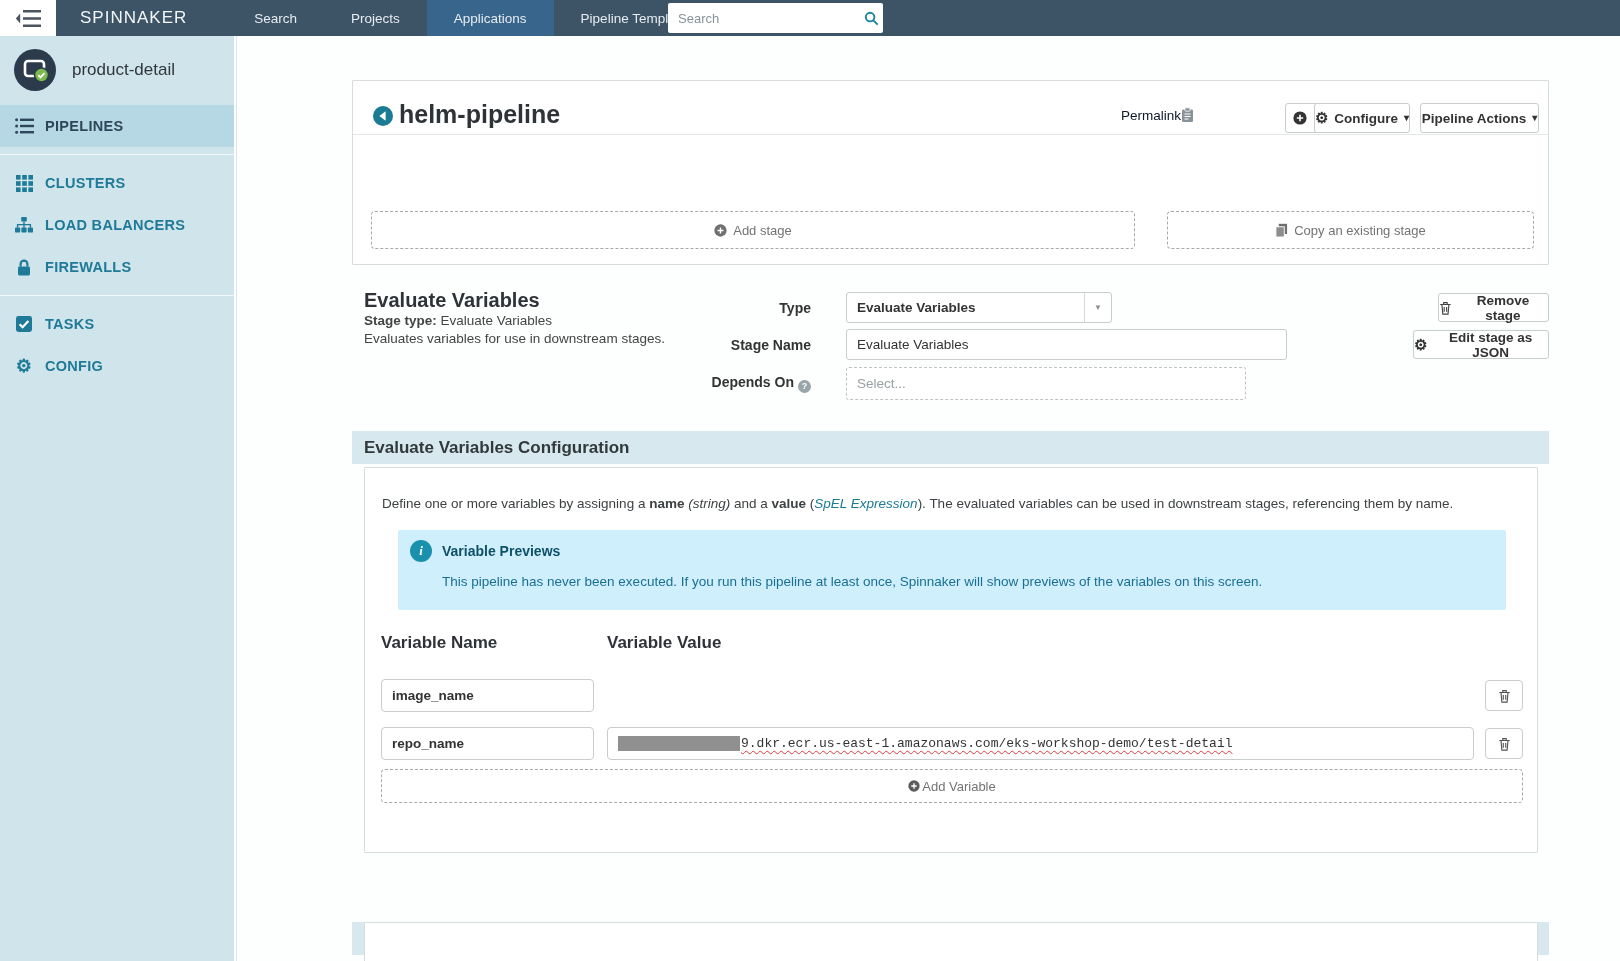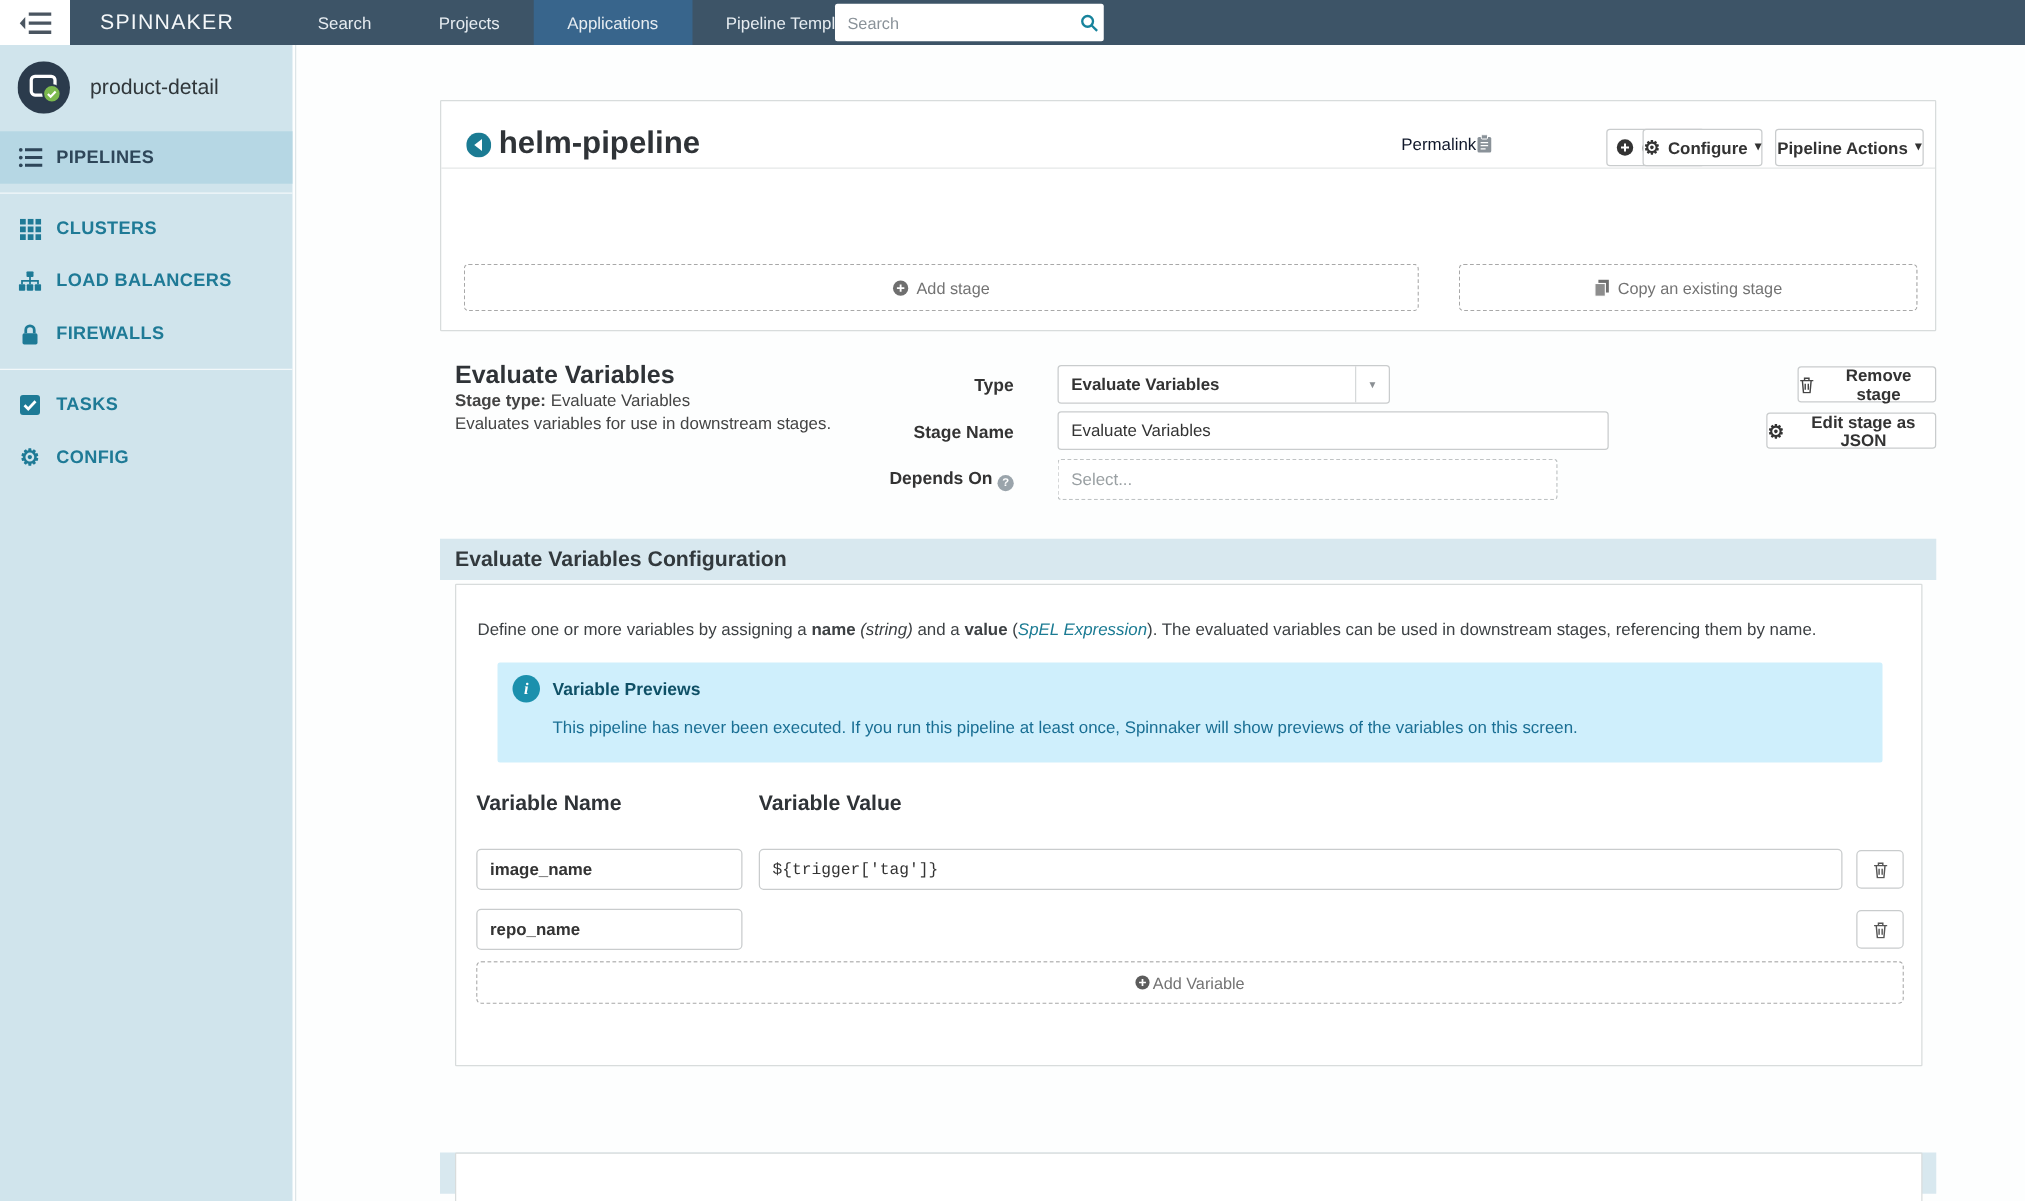--- a/index.html
+++ b/index.html
@@ -343,28 +343,31 @@
     <div class="info-box">
       <span class="info-ic">i</span>
       <div class="info-title">Variable Previews</div>
       <div class="info-body">This pipeline has never been executed. If you run this pipeline at least once, Spinnaker will show previews of the variables on this screen.</div>
     </div>
 
     <div class="col-head" id="col-name">Variable Name</div>
     <div class="col-head" id="col-value">Variable Value</div>
 
     <input class="var-name-input row1" style="top: 211px;" value="image_name">
-    <input class="var-value-input" style="top: 211px;" value="${trigger['tag']}">
     <button class="trash-btn row1">
       <svg width="13" height="14" viewBox="0 0 14 16">
           <path d="M1 4h12M5 4V1.8h4V4M3 4l1 11h6l1-11M5.6 6.8v5.6M8.4 6.8v5.6" stroke="#555" stroke-width="1.3" fill="none"></path>
         </svg>
     </button>
 
     <input class="var-name-input" style="top: 259px;" value="repo_name">
+    <div class="var-value-box" style="top:259px;">
+      <span class="redact"></span>
+        <span class="misspell">9.dkr.ecr.us-east-1.amazonaws.com/eks-workshop-demo/test-detail</span>
+    </div>
     <button class="trash-btn row2">
       <svg width="13" height="14" viewBox="0 0 14 16">
           <path d="M1 4h12M5 4V1.8h4V4M3 4l1 11h6l1-11M5.6 6.8v5.6M8.4 6.8v5.6" stroke="#555" stroke-width="1.3" fill="none"></path>
         </svg>
     </button>
 
     <div id="add-variable">
       <svg width="12" height="12" viewBox="0 0 14 14">
           <circle cx="7" cy="7" r="6.6" fill="#5c5c5c"></circle>
           <path d="M7 3.8v6.4M3.8 7h6.4" stroke="#fff" stroke-width="1.6"></path>

